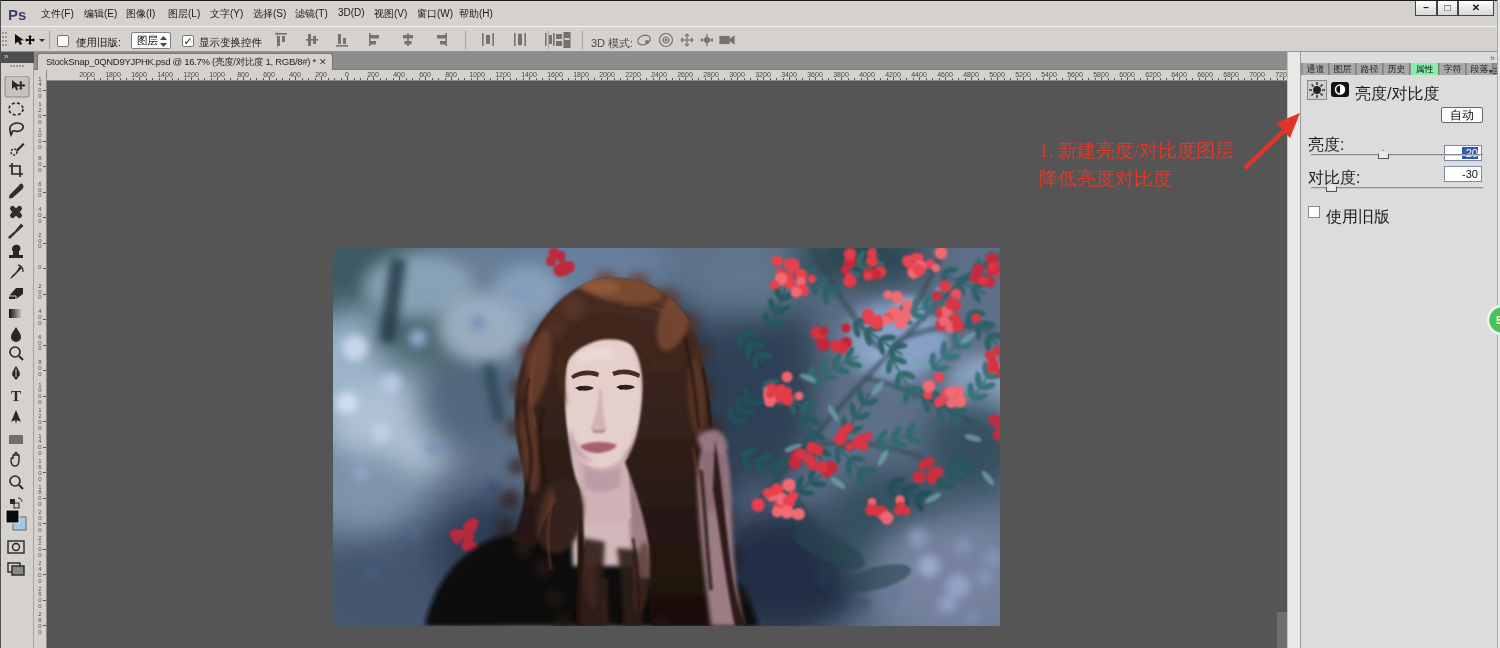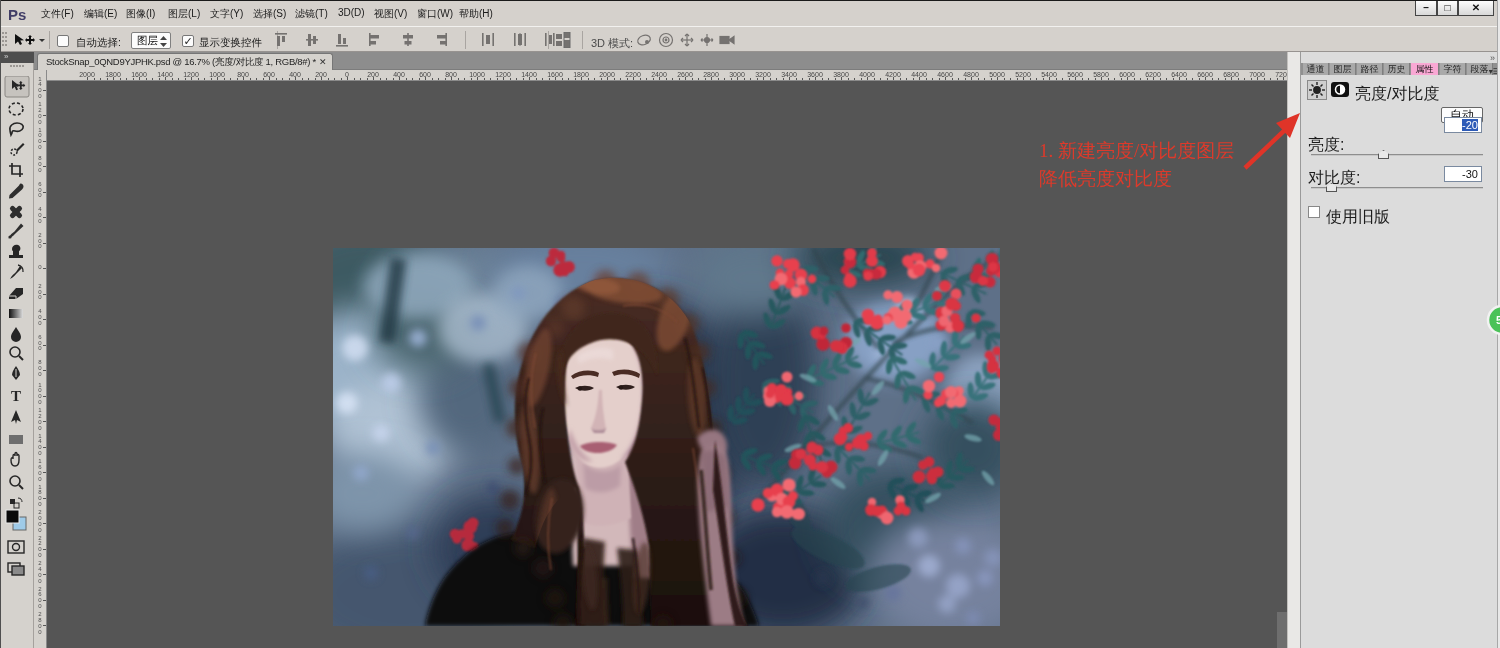--- a/index.html
+++ b/index.html
@@ -22,21 +22,21 @@
 .htick{position:absolute;bottom:0;width:1px;height:3px;background:#555}
 #vruler{position:absolute;left:34px;top:70px;width:13px;height:578px;background:#d5d2cd;border-right:1px solid #8a8a8a;overflow:hidden}
 #rulcorner{position:absolute;left:34px;top:70px;width:13px;height:11px;background:#d5d2cd;border-right:1px solid #8a8a8a;border-bottom:1px solid #8a8a8a}
 .vlab{position:absolute;left:1px;font-size:6px;color:#4f4f4f;line-height:5.8px;width:10px;text-align:center}
 .vtick{position:absolute;right:0;width:3px;height:1px;background:#555}
 #canvas{position:absolute;left:47px;top:81px;width:1240px;height:567px;background:#555555}
 #dockstrip{position:absolute;left:1287px;top:52px;width:13px;height:596px;background:#e9e8e6;border-left:1px solid #c2c0bd}
 #rpanel{position:absolute;left:1300px;top:52px;width:200px;height:596px;background:#dcdcdc;border-left:1px solid #9a9a9a}
 #rtabs{position:absolute;left:0;top:11px;width:200px;height:12px;background:#909090}
 .rtab{position:absolute;top:0;height:12px;font-size:9px;color:#262626;line-height:12px;text-align:center;background:#a9a9a9;border-right:1px solid #7e7e7e}
-.rtab.active{background:#f9a8d4;color:#111}
+.rtab.active{background:#86efac;color:#111}
 .ptxt{position:absolute;font-size:16px;color:#1c1c1c}
 .pinput{position:absolute;width:38px;height:16px;background:#fff;border:1px solid #7a8aa0;font-size:11px;text-align:right;line-height:15px;padding-right:3px;color:#111}
 .ptrack{position:absolute;left:10px;width:172px;height:2px;background:#8e8e8e;border-bottom:1px solid #c8c8c8}
 .pthumb{position:absolute;top:-4px;width:11px;height:9px;background:#e8e8e8;border:1px solid #555;clip-path:polygon(50% 0,100% 45%,100% 100%,0 100%,0 45%)}
 #redtext{position:absolute;left:1039px;top:137px;z-index:6;color:#dd3a2b;font-family:"Liberation Serif",serif;font-size:19px;line-height:28px;white-space:nowrap}
 #greendot{position:absolute;left:1486px;top:304px;width:32px;height:32px;z-index:10}
 </style></head>
 <body>
 
 <div id="menubar">
@@ -72,21 +72,21 @@
         <rect x="3" y="13" width="2" height="2"></rect>
       </g>
     </svg>
  <svg class="abs" style="left:13px;top:6px" width="32" height="14">
       <path d="M2 1 L2 11 L5 8.5 L7 12 L9 11 L7.3 7.6 L11 7.3 Z" fill="#111"></path>
       <path d="M17 2 L19 4 L18 4 L18 6 L20 6 L20 5 L22 7 L20 9 L20 8 L18 8 L18 10 L19 10 L17 12 L15 10 L16 10 L16 8 L14 8 L14 9 L12 7 L14 5 L14 6 L16 6 L16 4 L15 4 Z" fill="#111"></path>
       <path d="M26 6 L32 6 L29 9 Z" fill="#333"></path>
     </svg>
  <div class="sep" style="left:49px"></div>
  <div class="cbox" style="left:57px"></div>
- <div class="ob-txt" style="left:76px">自动选择:</div>
+ <div class="ob-txt" style="left:76px">使用旧版:</div>
  <div id="layerdrop">图层<svg style="position:absolute;right:3px;top:3px" width="7" height="11">
         <path d="M3.5 0 L7 4 L0 4 Z" fill="#444"></path>
         <path d="M3.5 11 L7 7 L0 7 Z" fill="#444"></path>
       </svg></div>
  <div class="cbox" style="left:182px">✓</div>
  <div class="ob-txt" style="left:199px">显示变换控件</div>
  <div class="sep" style="left:277px"></div>
  <svg class="abs" style="left:270px;top:6px" width="480" height="14">
   <g fill="#757270">
 
@@ -1328,21 +1328,21 @@
  <div class="abs" style="left:30px;top:30px;width:18px;height:15px;background:#111;border-radius:3px">
    <svg width="18" height="15">
         <circle cx="9" cy="7.5" r="4.5" fill="#111" stroke="#fff" stroke-width="1.5"></circle>
         <path d="M9 3 A4.5 4.5 0 0 1 9 12 Z" fill="#fff"></path>
       </svg>
  </div>
  <div class="ptxt" style="left:54px;top:32px">亮度/对比度</div>
 
  <div class="abs" style="left:140px;top:55px;width:42px;height:16px;background:#fdfdfd;border:1px solid #666;border-radius:2px;font-size:12px;text-align:center;line-height:15px;color:#111">自动</div>
  <div class="ptxt" style="left:7px;top:83px">亮度:</div>
- <div class="pinput" style="left:143px;top:65px"><span style="background:#2e5bb7;color:#fff">-20</span></div>
+ <div class="pinput" style="left:143px;top:93px"><span style="background:#2e5bb7;color:#fff">-20</span></div>
  <div class="ptrack" style="top:102px">
       <div class="pthumb" style="left:67px"></div>
     </div>
  <div class="ptxt" style="left:7px;top:116px">对比度:</div>
  <div class="pinput" style="left:143px;top:114px">-30</div>
  <div class="ptrack" style="top:135px">
       <div class="pthumb" style="left:15px"></div>
     </div>
  <div class="abs" style="left:7px;top:154px;width:12px;height:12px;background:#fff;border:1px solid #888"></div>
  <div class="ptxt" style="left:25px;top:155px">使用旧版</div>

